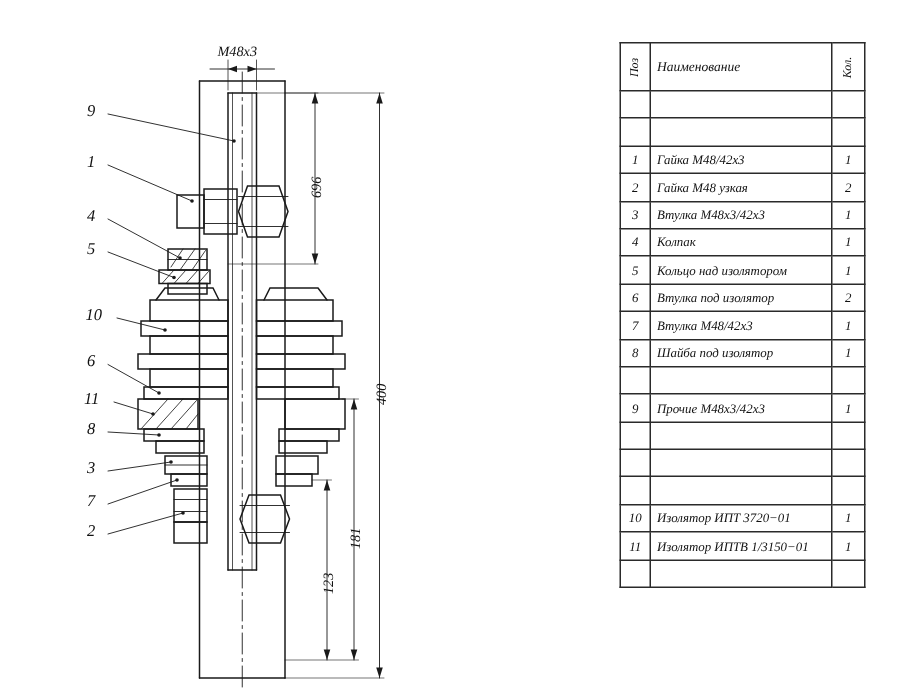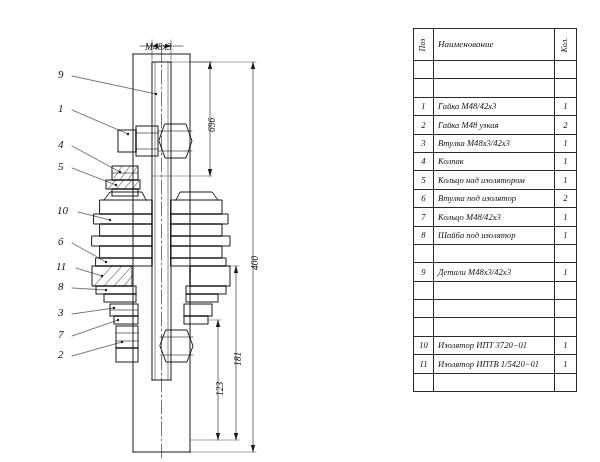--- a/index.html
+++ b/index.html
@@ -262,21 +262,21 @@
     <div class="lbl" style="left:58px;  top:138px;">4</div>
     <div class="lbl" style="left:58px;  top:160px;">5</div>
     <div class="lbl" style="left:57px;  top:204px;">10</div>
     <div class="lbl" style="left:58px;  top:235px;">6</div>
     <div class="lbl" style="left:56px;  top:260px;">11</div>
     <div class="lbl" style="left:58px;  top:280px;">8</div>
     <div class="lbl" style="left:58px;  top:306px;">3</div>
     <div class="lbl" style="left:58px;  top:328px;">7</div>
     <div class="lbl" style="left:58px;  top:348px;">2</div>
 
-    <div class="dim" style="left:145px; top:42px;text-align:center;">M48x3</div>
+    <div class="dim" style="left:145px; top:30px;text-align:center;">M48x3</div>
 
     <div class="dim vert" style="left:207px; top:132px;">696</div>
     <div class="dim vert" style="left:250px; top:270px;">400</div>
     <div class="dim vert" style="left:233px; top:366px;">181</div>
     <div class="dim vert" style="left:215px; top:396px;">123</div>
   </div>
 
   <table id="spec">
     <thead>
       <tr>
@@ -321,36 +321,36 @@
           <td class="c-name">Кольцо над изолятором</td>
           <td class="c-qty">1</td>
         </tr>
       <tr>
           <td class="c-pos">6</td>
           <td class="c-name">Втулка под изолятор</td>
           <td class="c-qty">2</td>
         </tr>
       <tr>
           <td class="c-pos">7</td>
-          <td class="c-name">Кольцо М48/42х3</td>
+          <td class="c-name">Втулка М48/42х3</td>
           <td class="c-qty">1</td>
         </tr>
       <tr>
           <td class="c-pos">8</td>
           <td class="c-name">Шайба под изолятор</td>
           <td class="c-qty">1</td>
         </tr>
       <tr class="empty">
           <td class="c-pos"></td>
           <td class="c-name"></td>
           <td class="c-qty"></td>
         </tr>
       <tr>
           <td class="c-pos">9</td>
-          <td class="c-name">Детали М48х3/42х3</td>
+          <td class="c-name">Прочие М48х3/42х3</td>
           <td class="c-qty">1</td>
         </tr>
       <tr class="empty">
           <td class="c-pos"></td>
           <td class="c-name"></td>
           <td class="c-qty"></td>
         </tr>
       <tr class="empty">
           <td class="c-pos"></td>
           <td class="c-name"></td>
@@ -361,21 +361,21 @@
           <td class="c-name"></td>
           <td class="c-qty"></td>
         </tr>
       <tr>
           <td class="c-pos">10</td>
           <td class="c-name">Изолятор ИПТ 3720−01</td>
           <td class="c-qty">1</td>
         </tr>
       <tr>
           <td class="c-pos">11</td>
-          <td class="c-name">Изолятор ИПТВ 1/5420−01</td>
+          <td class="c-name">Изолятор ИПТВ 1/3150−01</td>
           <td class="c-qty">1</td>
         </tr>
       <tr class="empty">
           <td class="c-pos"></td>
           <td class="c-name"></td>
           <td class="c-qty"></td>
         </tr>
     </tbody>
   </table>
 

